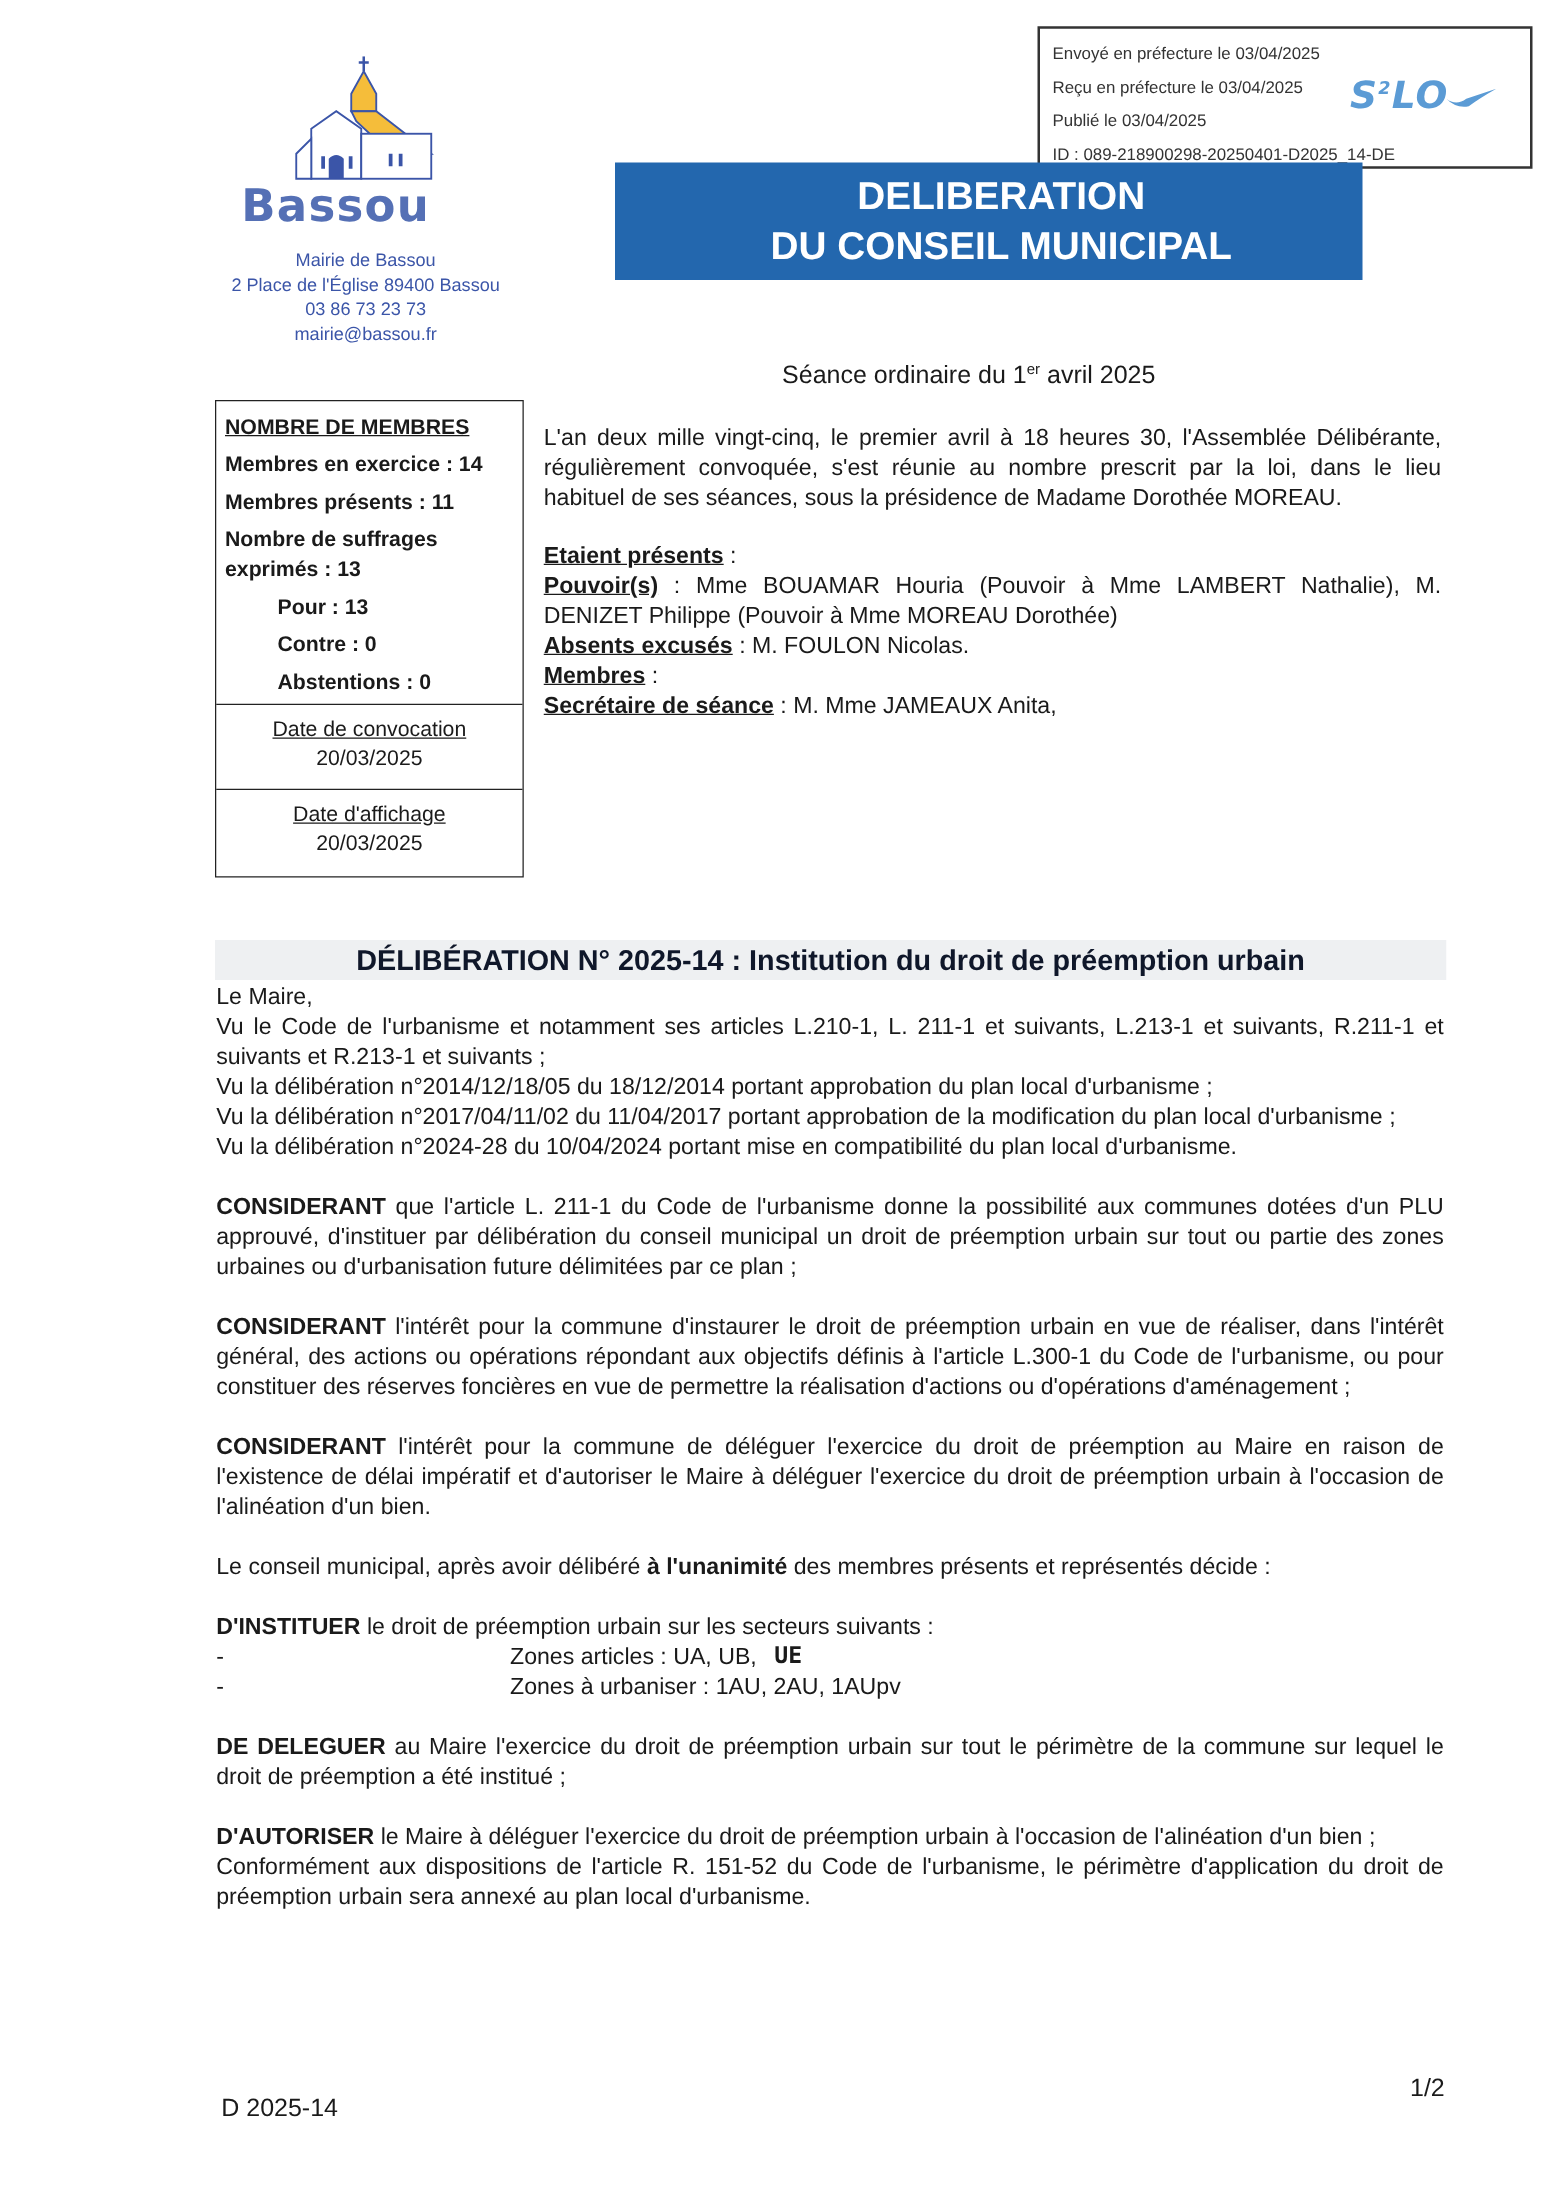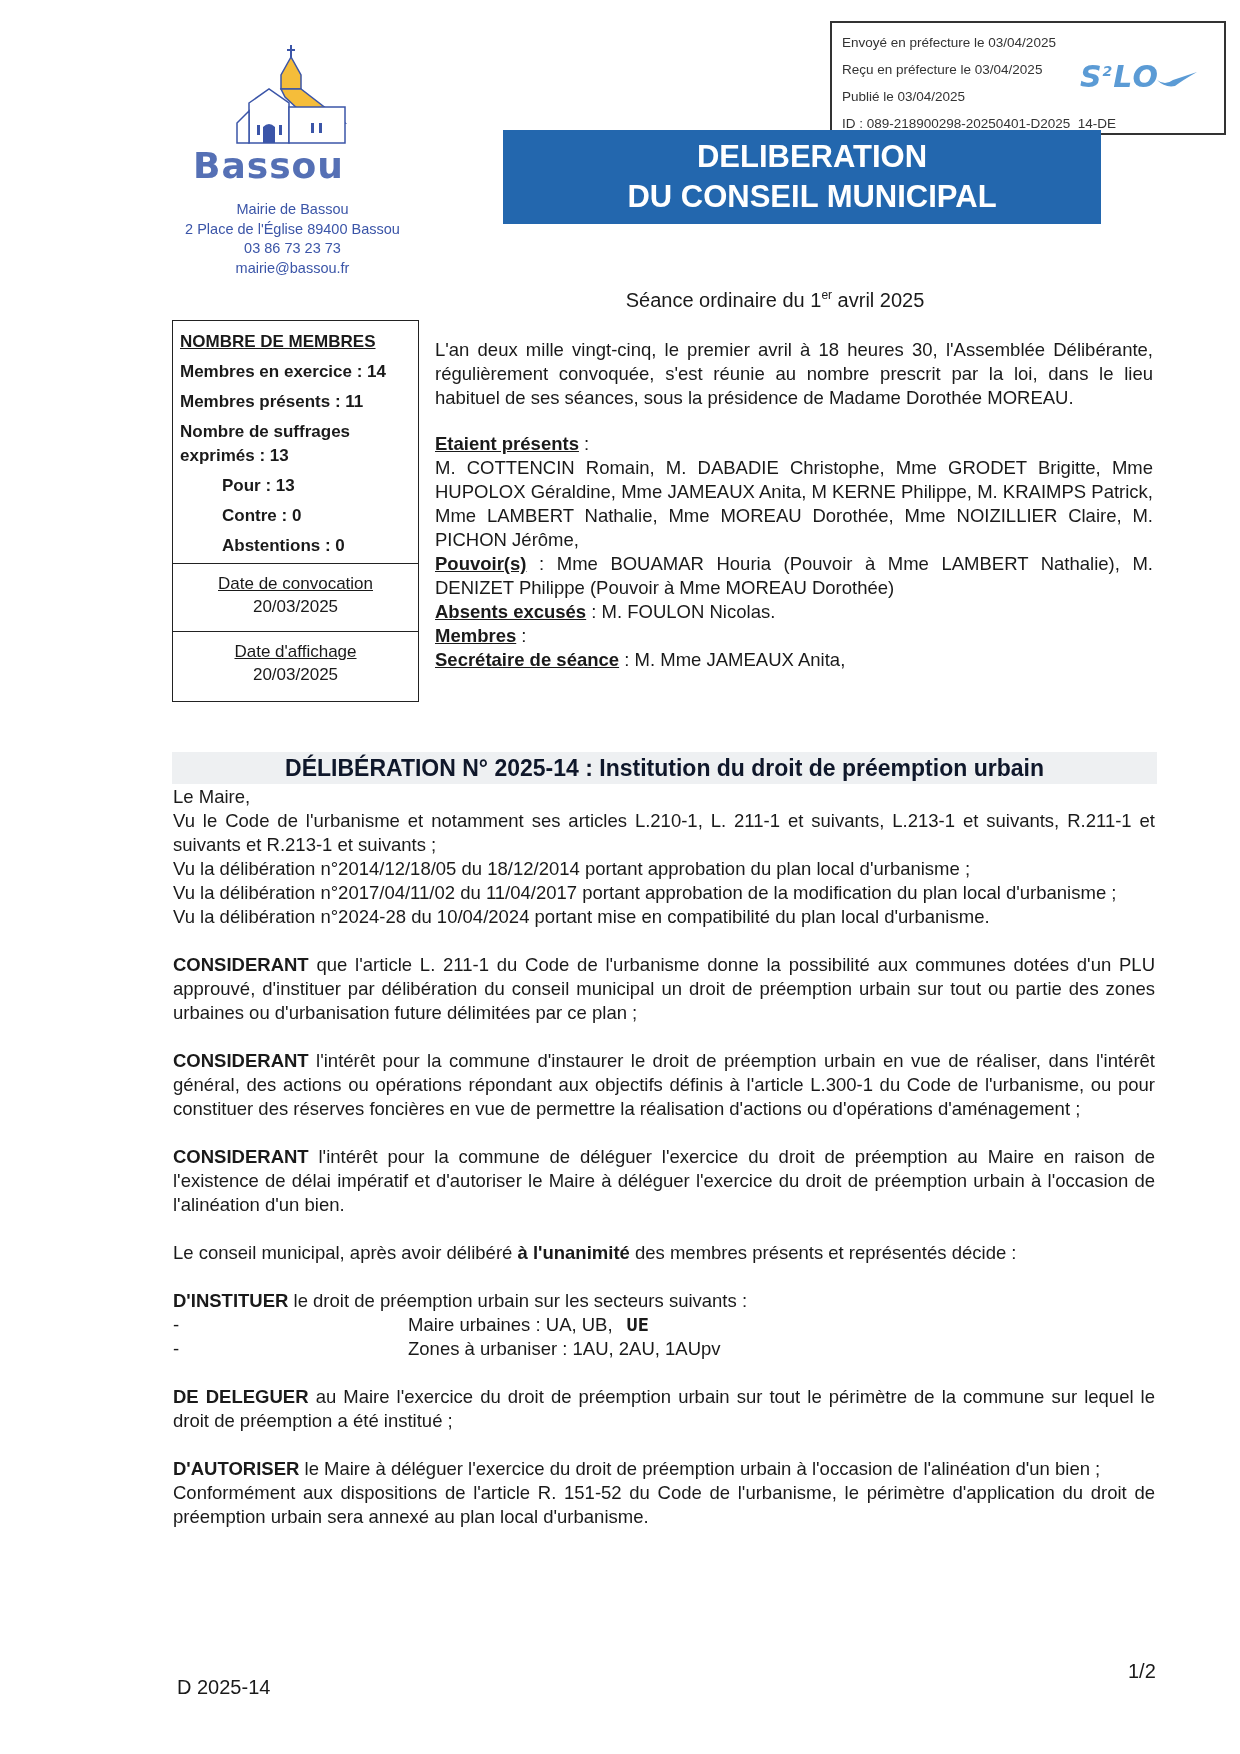--- a/index.html
+++ b/index.html
@@ -8,21 +8,21 @@
   
   #stamp{left:830px;top:21px;width:396px;height:114px;border:2px solid #333;box-sizing:border-box;background:#fff;padding:6px 10px;font-size:13.5px;color:#333;}
   #stamp .line{height:27px;line-height:27px;white-space:nowrap;}
   #s2low{position:absolute;left:248px;top:36px;font-family:"DejaVu Sans",sans-serif;font-weight:bold;font-style:italic;font-size:30px;color:#5b9bd5;letter-spacing:1px;}
   #s2low sup{font-size:14px;}
   
   #logo{left:165px;top:45px;width:255px;height:235px;text-align:center;}
   #logo .brand{position:absolute;left:28px;top:100px;font-weight:bold;font-size:36px;color:#5570b5;letter-spacing:1px;font-family:"DejaVu Sans",sans-serif;}
   #logo .addr{position:absolute;left:0;top:155px;width:255px;font-size:14.5px;color:#3b55a8;line-height:19.5px;text-align:center;}
   
-  #banner{left:503px;top:130px;width:598px;height:94px;background:#2367ae;color:#fff;text-align:center;font-weight:bold;font-size:31px;line-height:40px;box-sizing:border-box;padding-top:7px;padding-left:20px;}
+  #banner{left:492px;top:130px;width:598px;height:94px;background:#2367ae;color:#fff;text-align:center;font-weight:bold;font-size:31px;line-height:40px;box-sizing:border-box;padding-top:7px;padding-left:20px;}
   #seance{left:440px;top:288px;width:670px;text-align:center;font-size:20px;}
   #seance sup{font-size:12px;}
   
   #members{left:172px;top:320px;width:247px;height:382px;border:1.5px solid #222;box-sizing:border-box;font-size:17px;}
   #members .sec1{padding:6px 0 0 7px;height:243px;border-bottom:1.5px solid #222;box-sizing:border-box;font-weight:bold;}
   #members .row{line-height:30px;white-space:nowrap;}
   #members .title{text-decoration:underline;}
   #members .wrap{line-height:24px;margin-top:3px;margin-bottom:3px;}
   #members .ind{padding-left:42px;}
   #members .sec{height:68px;border-bottom:1.5px solid #222;box-sizing:border-box;text-align:center;font-size:17px;padding-top:8px;line-height:23px;}
@@ -110,21 +110,20 @@
   <div class="sec">
     <div class="lbl">Date d'affichage</div>
     <div>20/03/2025</div>
   </div>
 </div>
 
 <div id="intro" class="abs">
   <p>L'an deux mille vingt-cinq, le premier avril à 18 heures 30, l'Assemblée Délibérante, régulièrement convoquée, s'est réunie au nombre prescrit par la loi, dans le lieu habituel de ses séances, sous la présidence de Madame Dorothée MOREAU.</p>
   <div class="gap"></div>
   <p><span class="k">Etaient présents</span><span> :</span></p>
-  <p>M. COTTENCIN Romain, M. DABADIE Christophe, Mme GRODET Brigitte, Mme HUPOLOX Géraldine, Mme JAMEAUX Anita, M KERNE Philippe, M. KRAIMPS Patrick, Mme LAMBERT Nathalie, Mme MOREAU Dorothée, Mme NOIZILLIER Claire, M. PICHON Jérôme,</p>
   <p><span class="k">Pouvoir(s)</span><span> : Mme BOUAMAR Houria (Pouvoir à Mme LAMBERT Nathalie), M. DENIZET Philippe (Pouvoir à Mme MOREAU Dorothée)</span></p>
   <p><span class="k">Absents excusés</span><span> : M. FOULON Nicolas.</span></p>
   <p><span class="k">Membres</span><span> :</span></p>
   <p><span class="k">Secrétaire de séance</span><span> : M. Mme JAMEAUX Anita,</span></p>
 </div>
 
 <div id="delibhead" class="abs">DÉLIBÉRATION N° 2025-14 : Institution du droit de préemption urbain</div>
 
 <div id="body" class="abs">
   <p>Le Maire,</p>
@@ -137,21 +136,21 @@
   <div class="gap"></div>
   <p><b>CONSIDERANT</b><span> l'intérêt pour la commune d'instaurer le droit de préemption urbain en vue de réaliser, dans l'intérêt général, des actions ou opérations répondant aux objectifs définis à l'article L.300-1 du Code de l'urbanisme, ou pour constituer des réserves foncières en vue de permettre la réalisation d'actions ou d'opérations d'aménagement ;</span></p>
   <div class="gap"></div>
   <p><b>CONSIDERANT</b><span> l'intérêt pour la commune de déléguer l'exercice du droit de préemption au Maire en raison de l'existence de délai impératif et d'autoriser le Maire à déléguer l'exercice du droit de préemption urbain à l'occasion de l'alinéation d'un bien.</span></p>
   <div class="gap"></div>
   <p><span>Le conseil municipal, après avoir délibéré </span><b>à l'unanimité</b><span> des membres présents et représentés décide :</span></p>
   <div class="gap"></div>
   <p><b>D'INSTITUER</b><span> le droit de préemption urbain sur les secteurs suivants :</span></p>
   <div class="list">
       <span class="dash">-</span>
-      <span>Maire urbaines : UA, UB,</span>
+      <span>Zones articles : UA, UB,</span>
       <span class="ue">UE</span>
     </div>
   <div class="list">
       <span class="dash">-</span>
       <span>Zones à urbaniser : 1AU, 2AU, 1AUpv</span>
     </div>
   <div class="gap"></div>
   <p><b>DE DELEGUER</b><span> au Maire l'exercice du droit de préemption urbain sur tout le périmètre de la commune sur lequel le droit de préemption a été institué ;</span></p>
   <div class="gap"></div>
   <p><b>D'AUTORISER</b><span> le Maire à déléguer l'exercice du droit de préemption urbain à l'occasion de l'alinéation d'un bien ;</span></p>

